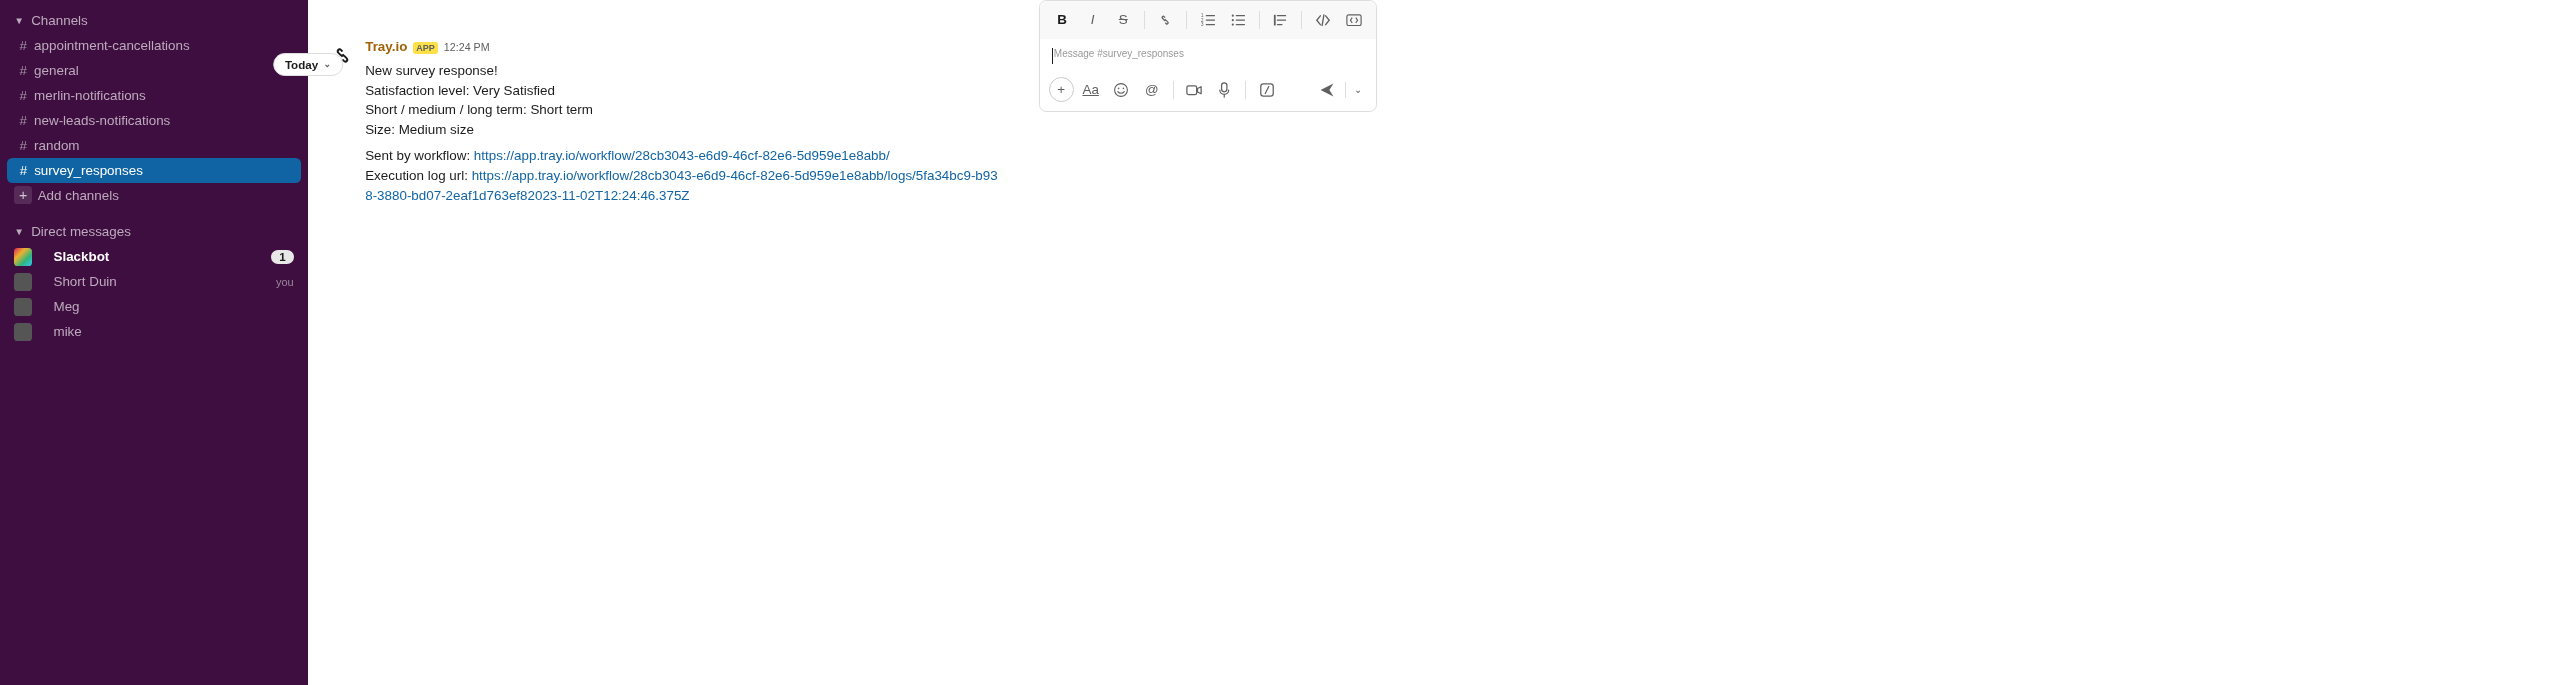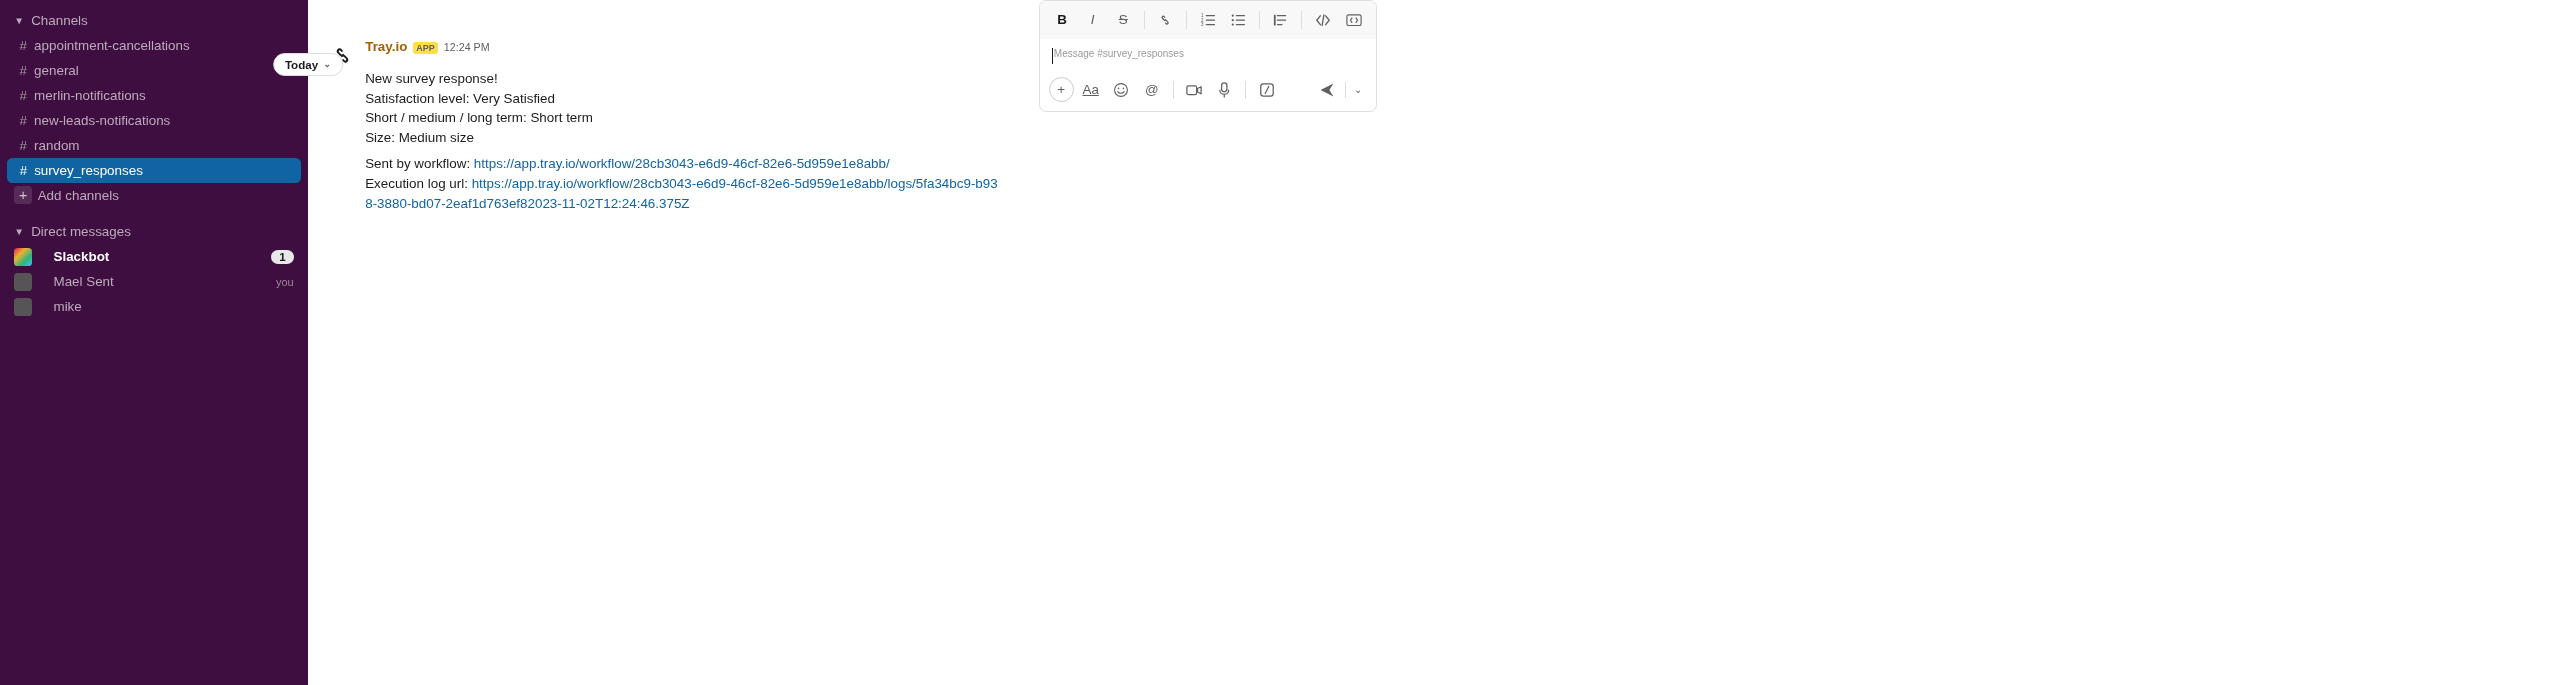--- a/index.html
+++ b/index.html
@@ -75,21 +75,21 @@
 }
 .msg .avatar-app svg { width: 23px; height: 23px; }
 .msg-body { flex: 1; }
 .msg-header { display: flex; align-items: baseline; gap: 5.4px; }
 .msg-header .sender { font-weight: 900; color: #a16207; font-size: 13.4px; }
 .msg-header .app-tag {
   background: #fde047; color: #616061; font-size: 9px;
   padding: 0.9px 3.6px; border-radius: 2.7px; font-weight:600;
 }
 .msg-header .time { color: #616061; font-size: 10.7px; }
-.msg-lines { color: #1d1c1d; font-size: 13.4px; line-height: 1.46; margin-top: 15px; }
+.msg-lines { color: #1d1c1d; font-size: 13.4px; line-height: 1.46; margin-top: 7px; }
 .msg-lines .para { margin-bottom: 7.2px; }
 .msg-lines a { color: #1264a3; text-decoration: none; word-break: break-all; }
 .composer-wrap { padding: 0 18px 5.4px 18px; }
 .composer {
   border: 0.9px solid #ddd; border-radius: 7.2px; background: #fff;
 }
 .toolbar-row {
   display: flex; align-items: center; padding: 5.4px 9px; gap: 3.6px;
   background: #f8f8f8; border-radius: 7.2px 7.2px 0 0;
 }
@@ -156,22 +156,26 @@
       <span class="label">Direct messages</span>
     </div>
     <div id="dm-list">
         <div class="dm-row bold slackbot">
           <span class="avatar"></span>
           <span class="name">Slackbot</span>
           <span class="badge">1</span>
         </div>
         <div class="dm-row">
           <span class="avatar"></span>
-          <span class="name">Mael Sent</span>
+          <span class="name">Short Duin</span>
           <span class="you">you</span>
+        </div>
+        <div class="dm-row">
+          <span class="avatar"></span>
+          <span class="name">Meg</span>
         </div>
         <div class="dm-row">
           <span class="avatar"></span>
           <span class="name">mike</span>
         </div>
       </div>
   </div>
 
   <div class="main">
     <div class="messages-top">

